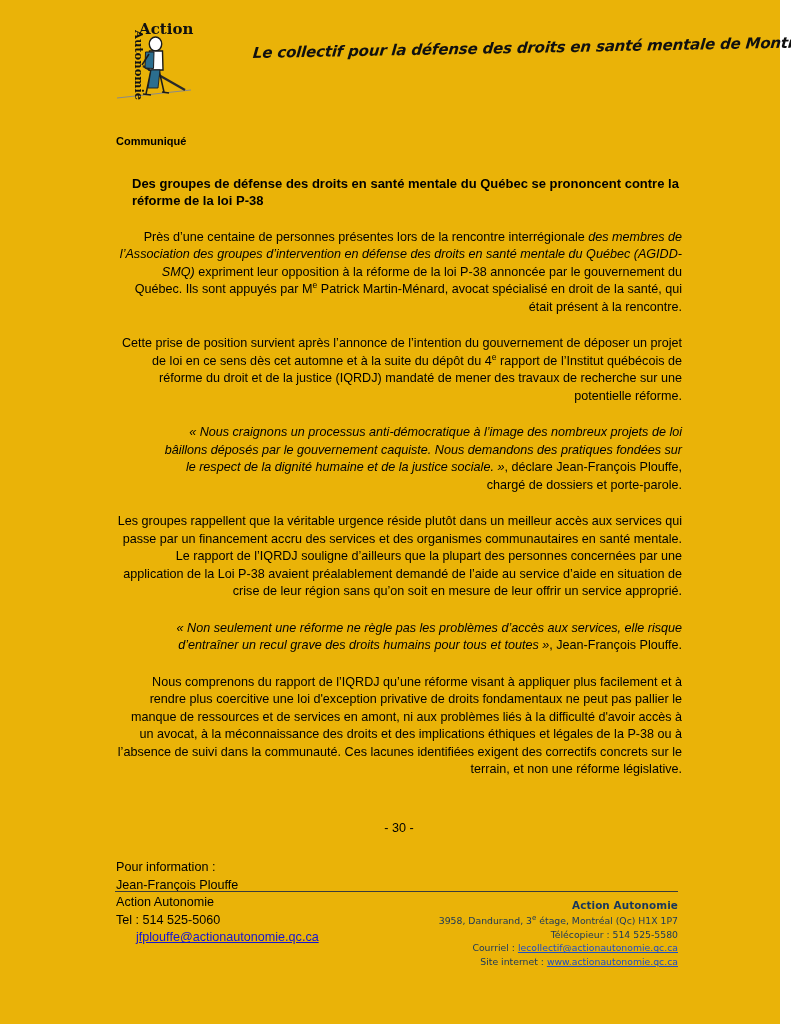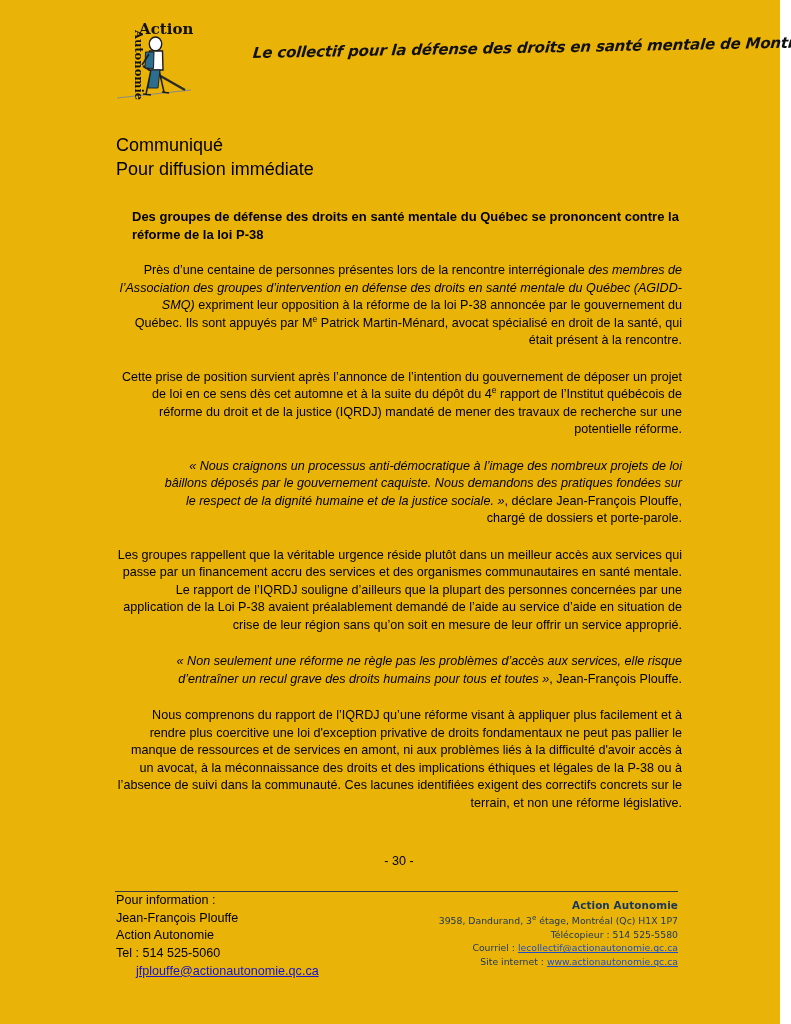--- a/index.html
+++ b/index.html
@@ -56,22 +56,22 @@
   }
 
   
   .doc {
     position: absolute;
     left: 116px;
     top: 134px;
     width: 566px;
   }
   .kicker {
-    font-size: 18px;
-    font-weight: 400;
+    font-size: 11px;
+    font-weight: 700;
     line-height: 1.33;
     margin: 0 0 0 0;
   }
   .headline {
     font-size: 13px;
     font-weight: 700;
     line-height: 1.36;
     margin: 26px 0 0 16px;
   }
   p.body-par {
@@ -180,21 +180,20 @@
 
     </div>
 
     <div class="tagline">Le collectif pour la défense des droits en santé mentale de Montréal</div>
   </div>
 
   <div class="doc">
 
     <div class="kicker">
       <div>Communiqué</div>
-      <div>Pour diffusion immédiate</div>
     </div>
 
     <div class="headline">Des groupes de défense des droits en santé mentale du Québec se prononcent contre la réforme de la loi P-38</div>
 
     <p class="body-par"><span>Près d’une centaine de personnes présentes lors de la rencontre interrégionale </span><i>des membres de l’Association des groupes d’intervention en défense des droits en santé mentale du Québec (AGIDD-SMQ)</i><span> expriment leur opposition à la réforme de la loi P-38 annoncée par le gouvernement du Québec. Ils sont appuyés par M</span><sup class="ord">e</sup><span> Patrick Martin-Ménard, avocat spécialisé en droit de la santé, qui était présent à la rencontre.</span></p>
 
     <p class="body-par"><span>Cette prise de position survient après l’annonce de l’intention du gouvernement de déposer un projet de loi en ce sens dès cet automne et à la suite du dépôt du 4</span><sup class="ord">e</sup><span> rapport de l’Institut québécois de réforme du droit et de la justice (IQRDJ) mandaté de mener des travaux de recherche sur une potentielle réforme.</span></p>
 
     <p class="body-par quote"><span>« Nous craignons un processus anti-démocratique à l’image des nombreux projets de loi bâillons déposés par le gouvernement caquiste. Nous demandons des pratiques fondées sur le respect de la dignité humaine et de la justice sociale. »</span><span class="rom">, déclare Jean-François Plouffe, chargé de dossiers et porte-parole.</span></p>
 

